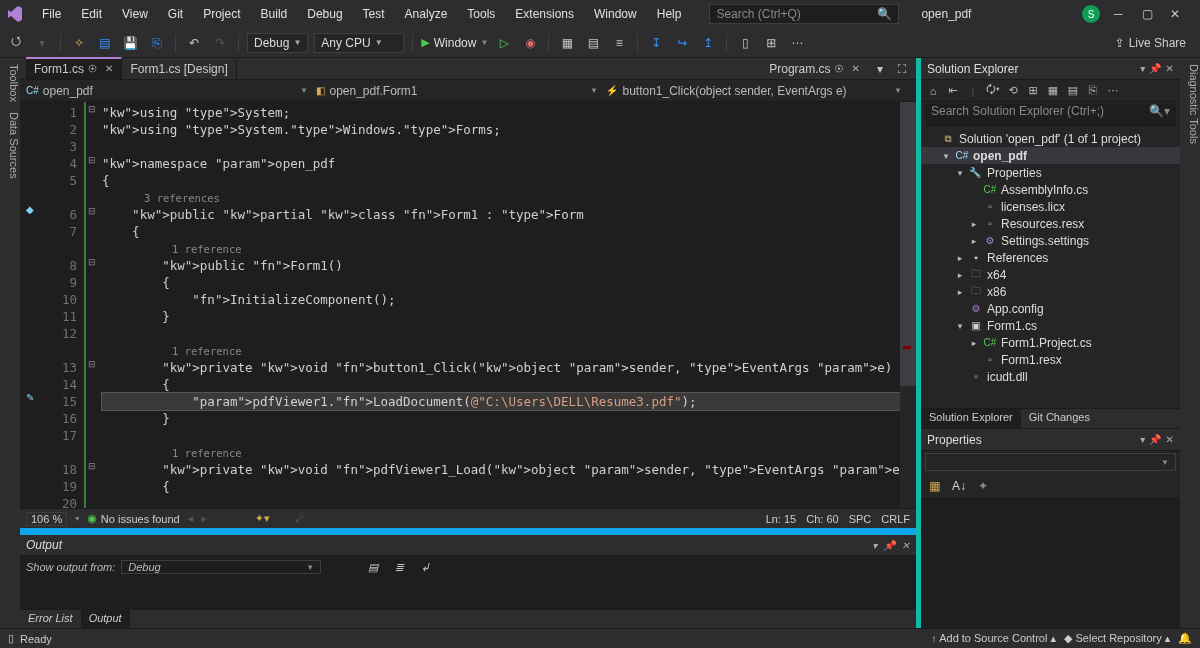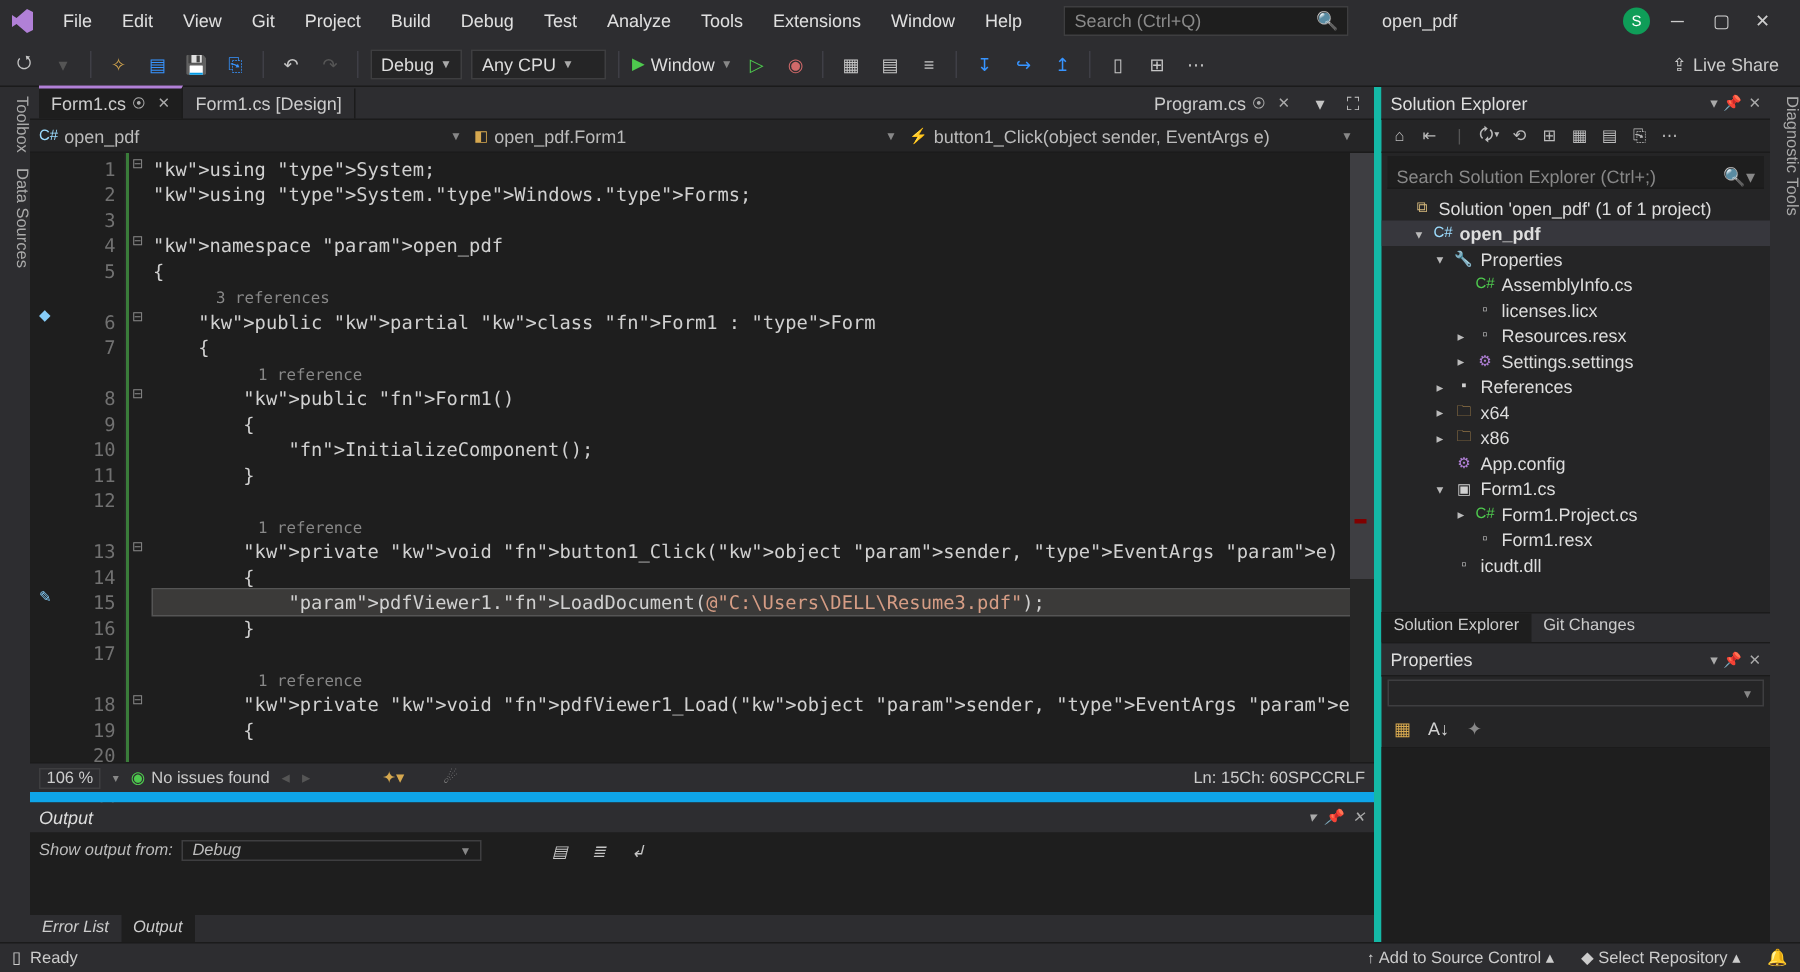--- a/index.html
+++ b/index.html
@@ -123,21 +123,21 @@
   .vscroll { width:16px; background:#262626; position:relative; }
   .vscroll .thumb { position:absolute; top:0; height:70%; width:100%; background:#3e3e42; }
   .vscroll .mark { position:absolute; left:3px; width:8px; height:3px; background:#800000; }
   
   .editor-status {
     display:flex; align-items:center;
     height:20px; background:#2d2d30;
     border-top:1px solid #1b1b1b;
     padding:0 6px; gap:8px; color:#ccc; font-size:11px;
   }
-  .editor-status .right { margin-left:auto; display:flex; }
+  .editor-status .right { margin-left:auto; display:flex; gap:10px; }
   .zoom-box { border:1px solid #3e3e40; padding:0 4px; }
   .issues { display:flex; align-items:center; gap:4px; }
   .issues .ok { color:#4ec94e; }
   
   .output-panel { border-top:7px solid #0ea5e9; display:flex; flex-direction:column; height:100px;font-style:italic; }
   .output-panel .title {
     background:#2d2d30; height:20px; display:flex; align-items:center;
     padding:0 6px; color:#ddd;
   }
   .output-panel .title .ctrls { margin-left:auto; display:flex; gap:6px; color:#aaa; font-size:10px;}
@@ -155,21 +155,21 @@
   
   .right-pane { width:264px; display:flex; flex-direction:column; background:#252526; border-left:5px solid #14b8a6;}
   .pane-title {
     height:22px; background:#2d2d30; display:flex; align-items:center;
     padding:0 6px; color:#ddd; border-bottom:1px solid #1b1b1b;
   }
   .pane-title .ctrls { margin-left:auto; display:flex; gap:4px; color:#aaa; font-size:10px;}
   .sln-toolbar { height:22px; display:flex; align-items:center; gap:4px; padding:0 4px; border-bottom:1px solid #1b1b1b;}
   .sln-toolbar .tbi { width:16px; height:16px; display:flex; align-items:center; justify-content:center; color:#bbb; font-size:11px;}
   .sln-search {
-    height:22px; display:flex; align-items:flex-end;
+    height:22px; display:flex; align-items:flex-start;
     padding:0 6px; color:#888; border-bottom:1px solid #1b1b1b;
     background:#1e1e1e; margin:2px 4px;
   }
   .sln-search .mag { margin-left:auto; color:#888;}
   .tree { flex:1; overflow:auto; padding:2px 0; font-size:12px;}
   .tree .node { display:flex; align-items:center; height:17px; padding-left:6px; gap:4px;}
   .tree .node.sel { background:#37373d; }
   .tree .exp { width:10px; color:#bbb; font-size:9px; text-align:center;}
   .tree .ic { width:14px; text-align:center; font-size:10px;}
   .sln { color:#d7ba7d; font-size:10px;}
@@ -191,21 +191,21 @@
   .props-toolbar { height:26px; display:flex; gap:4px; align-items:center; padding:0 4px; border-bottom:1px solid #1b1b1b;}
   .props-toolbar .tbi { width:20px; height:20px; display:flex; align-items:center; justify-content:center;}
   .props-body { flex:1; background:#1e1e1e;}
   
   .statusbar {
     position:absolute; bottom:0; left:0; right:0;
     height:20px; background:#2d2d30;
     display:flex; align-items:center; padding:0 8px;
     color:#ccc; font-size:11px; border-top:1px solid #1b1b1b;
   }
-  .statusbar .right { margin-left:auto; display:flex; gap:18px; align-items:center;}
+  .statusbar .right { margin-left:auto; display:flex; gap:8px; align-items:center;}
   .statusbar .up { font-size:10px;}
   svg { display:block; }
 </style>
 </head>
 <body>
 
 <div class="menubar">
   <span class="vs-logo">
     <svg width="16" height="16" viewBox="0 0 16 16">
         <path d="M11 0 L15 2 V14 L11 16 L4 10 L1 12 V4 L4 6 Z" fill="#b180d7"></path>

